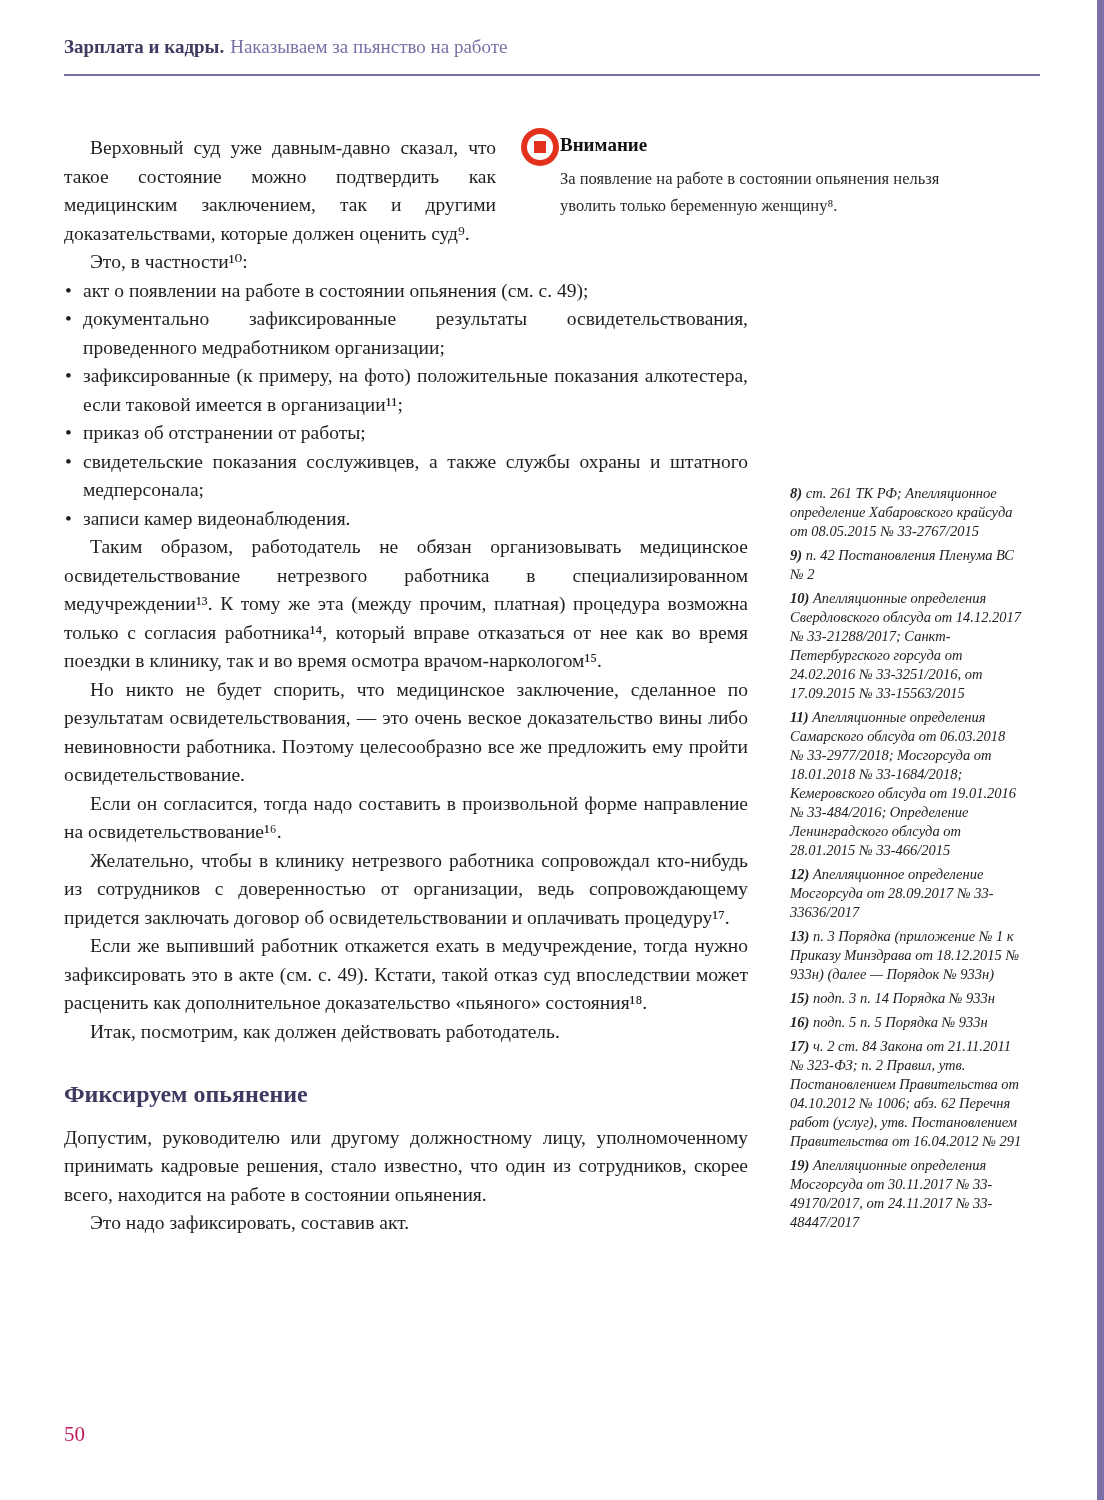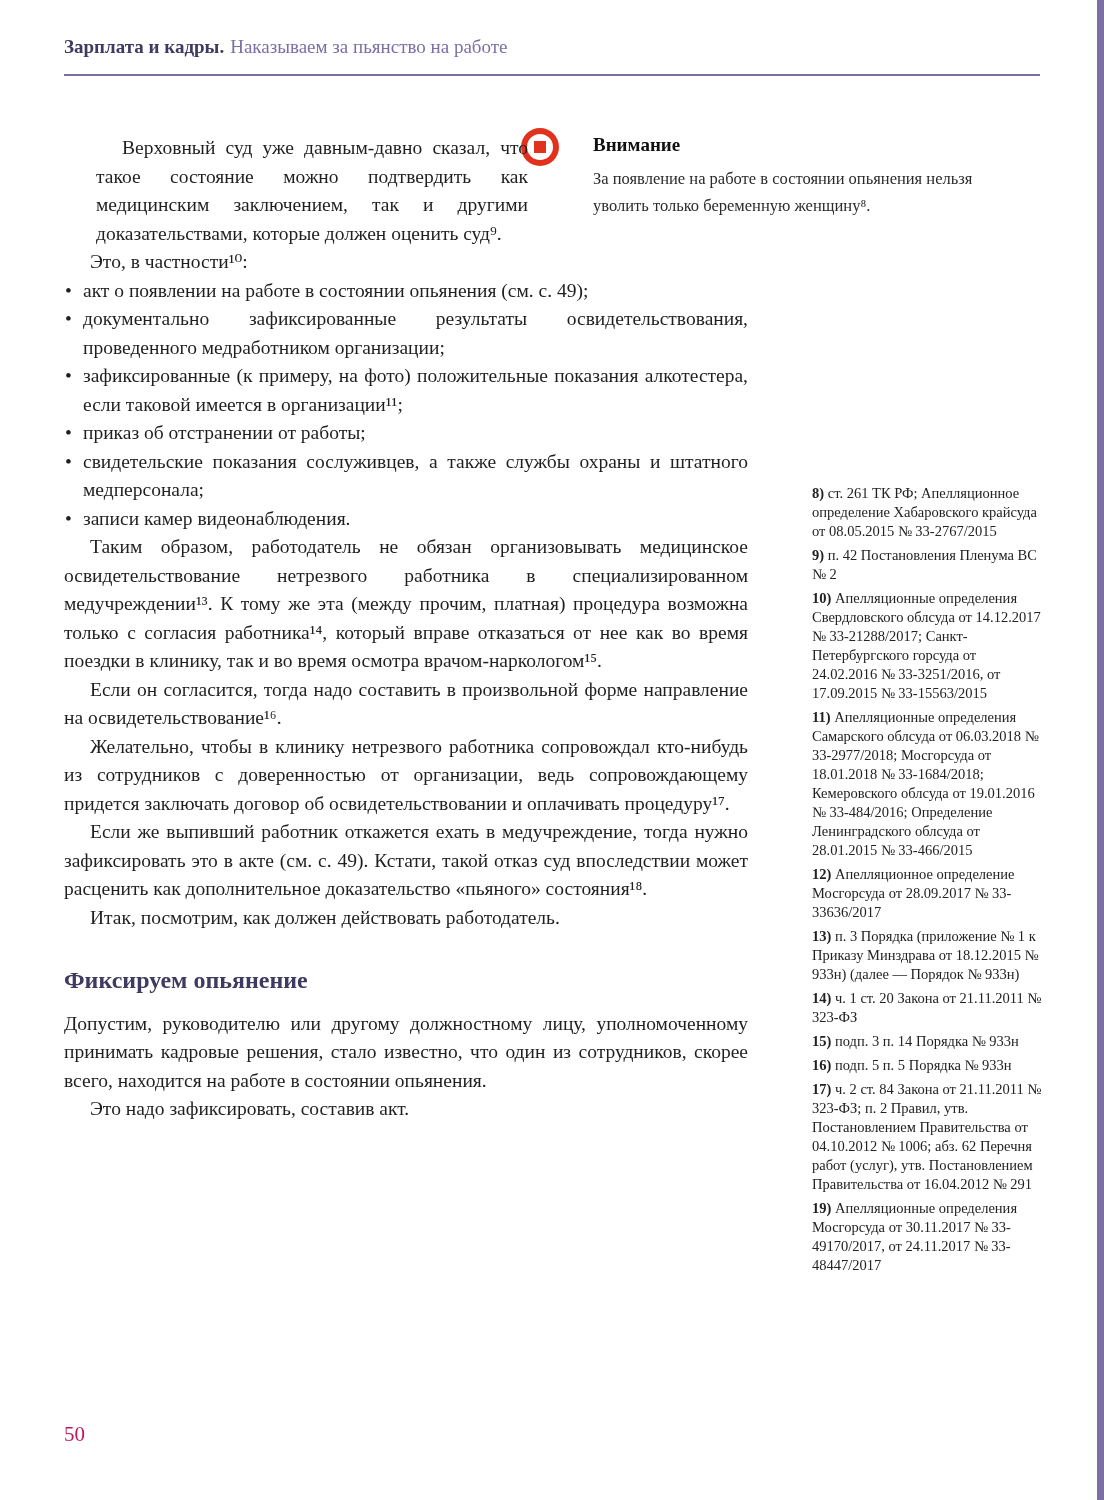--- a/index.html
+++ b/index.html
@@ -30,59 +30,60 @@
 
   .main {
     position:absolute; left:64px; top:134px;
     width:684px;
     font-size:19.5px;
     line-height:28.5px;
     text-align:justify;
   }
   .main p { text-indent:26px; }
   .main p.no-indent { text-indent:0; }
-  .main p.narrow { width:432px;margin-left:32px; }
+  .main p.narrow { width:432px; }
 
   ul.evidence { list-style:none; }
   ul.evidence li { position:relative; padding-left:19px; }
   ul.evidence li::before { content:"•"; position:absolute; left:1px; }
 
   .section-heading {
     font-size:24px;
     font-weight:bold;
     color:#3e3a60;
     margin:34px 0 15px 0;
     text-align:left;
     text-indent:0;
   }
 
   .attention {
     position:absolute; left:521px; top:128px;
     width:470px;
-    display:flex; gap:34px;
+    display:flex; gap:1px;
     align-items:flex-start;
   }
   .attention-icon { width:38px; height:38px; flex:none; }
   .attention-title {
     font-size:19px; font-weight:bold; color:#111111;
     margin:6px 0 10px 0;
   }
   .attention-text {
     font-size:16.5px; font-weight:normal;
     line-height:26.5px; color:#2a2a2a;
     text-align:left;
   }
 
   .sidebar {
-    position:absolute; left:812px; top:484px;
+    position:absolute; left:790px; top:484px;
     width:232px;
     font-size:14.5px;
     line-height:19px;
     color:#222222;
     text-align:left;
+    font-style:italic;
   }
   .footnote { margin-bottom:5px; }
   .footnote b { font-weight:bold; }
 
   .pageno {
     position:absolute; left:64px; top:1422px;
     font-size:21px; color:#be185d;
   }
 </style>
 </head>
@@ -115,37 +116,37 @@
     <p>Это, в частности¹⁰:</p>
     <ul class="evidence">
       <li>акт о появлении на работе в состоянии опьянения (см. с. 49);</li>
       <li>документально зафиксированные результаты освидетельствования, проведенного медработником организации;</li>
       <li>зафиксированные (к примеру, на фото) положительные показания алкотестера, если таковой имеется в организации¹¹;</li>
       <li>приказ об отстранении от работы;</li>
       <li>свидетельские показания сослуживцев, а также службы охраны и штатного медперсонала;</li>
       <li>записи камер видеонаблюдения.</li>
     </ul>
     <p>Таким образом, работодатель не обязан организовывать медицинское освидетельствование нетрезвого работника в специализированном медучреждении¹³. К тому же эта (между прочим, платная) процедура возможна только с согласия работника¹⁴, который вправе отказаться от нее как во время поездки в клинику, так и во время осмотра врачом-наркологом¹⁵.</p>
+    <p>Но никто не будет спорить, что медицинское заключение, сделанное по результатам освидетельствования, — это очень веское доказательство вины либо невиновности работника. Поэтому целесообразно все же предложить ему пройти освидетельствование.</p>
     <p>Если он согласится, тогда надо составить в произвольной форме направление на освидетельствование¹⁶.</p>
     <p>Желательно, чтобы в клинику нетрезвого работника сопровождал кто-нибудь из сотрудников с доверенностью от организации, ведь сопровождающему придется заключать договор об освидетельствовании и оплачивать процедуру¹⁷.</p>
     <p>Если же выпивший работник откажется ехать в медучреждение, тогда нужно зафиксировать это в акте (см. с. 49). Кстати, такой отказ суд впоследствии может расценить как дополнительное доказательство «пьяного» состояния¹⁸.</p>
     <p>Итак, посмотрим, как должен действовать работодатель.</p>
     <div class="section-heading">Фиксируем опьянение</div>
     <p class="no-indent">Допустим, руководителю или другому должностному лицу, уполномоченному принимать кадровые решения, стало известно, что один из сотрудников, скорее всего, находится на работе в состоянии опьянения.</p>
     <p>Это надо зафиксировать, составив акт.</p>
   </div>
 
   <div class="sidebar">
     <div class="footnote"><b>8)</b> <span>ст. 261 ТК РФ; Апелляционное определение Хабаровского крайсуда от 08.05.2015 № 33-2767/2015</span></div>
     <div class="footnote"><b>9)</b> <span>п. 42 Постановления Пленума ВС № 2</span></div>
     <div class="footnote"><b>10)</b> <span>Апелляционные определения Свердловского облсуда от 14.12.2017 № 33-21288/2017; Санкт-Петербургского горсуда от 24.02.2016 № 33-3251/2016, от 17.09.2015 № 33-15563/2015</span></div>
     <div class="footnote"><b>11)</b> <span>Апелляционные определения Самарского облсуда от 06.03.2018 № 33-2977/2018; Мосгорсуда от 18.01.2018 № 33-1684/2018; Кемеровского облсуда от 19.01.2016 № 33-484/2016; Определение Ленинградского облсуда от 28.01.2015 № 33-466/2015</span></div>
     <div class="footnote"><b>12)</b> <span>Апелляционное определение Мосгорсуда от 28.09.2017 № 33-33636/2017</span></div>
     <div class="footnote"><b>13)</b> <span>п. 3 Порядка (приложение № 1 к Приказу Минздрава от 18.12.2015 № 933н) (далее — Порядок № 933н)</span></div>
-    <div class="footnote"><b>14)</b> <span>ч. 1 ст. 20 Закона от 21.11.2011 № 323-ФЗ</span></div>
     <div class="footnote"><b>15)</b> <span>подп. 3 п. 14 Порядка № 933н</span></div>
     <div class="footnote"><b>16)</b> <span>подп. 5 п. 5 Порядка № 933н</span></div>
     <div class="footnote"><b>17)</b> <span>ч. 2 ст. 84 Закона от 21.11.2011 № 323-ФЗ; п. 2 Правил, утв. Постановлением Правительства от 04.10.2012 № 1006; абз. 62 Перечня работ (услуг), утв. Постановлением Правительства от 16.04.2012 № 291</span></div>
     <div class="footnote"><b>19)</b> <span>Апелляционные определения Мосгорсуда от 30.11.2017 № 33-49170/2017, от 24.11.2017 № 33-48447/2017</span></div>
   </div>
 
   <div class="pageno">50</div>
 
 </div>
 

